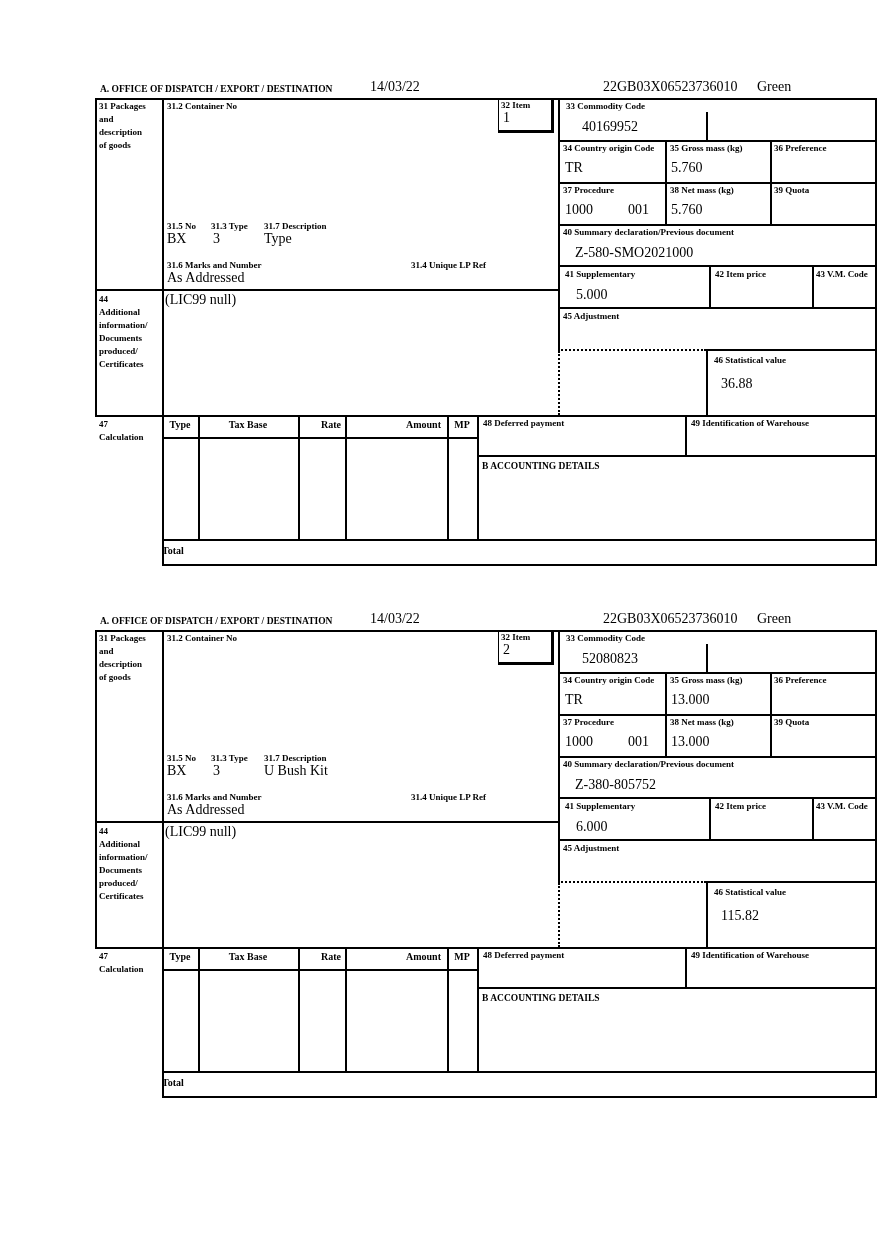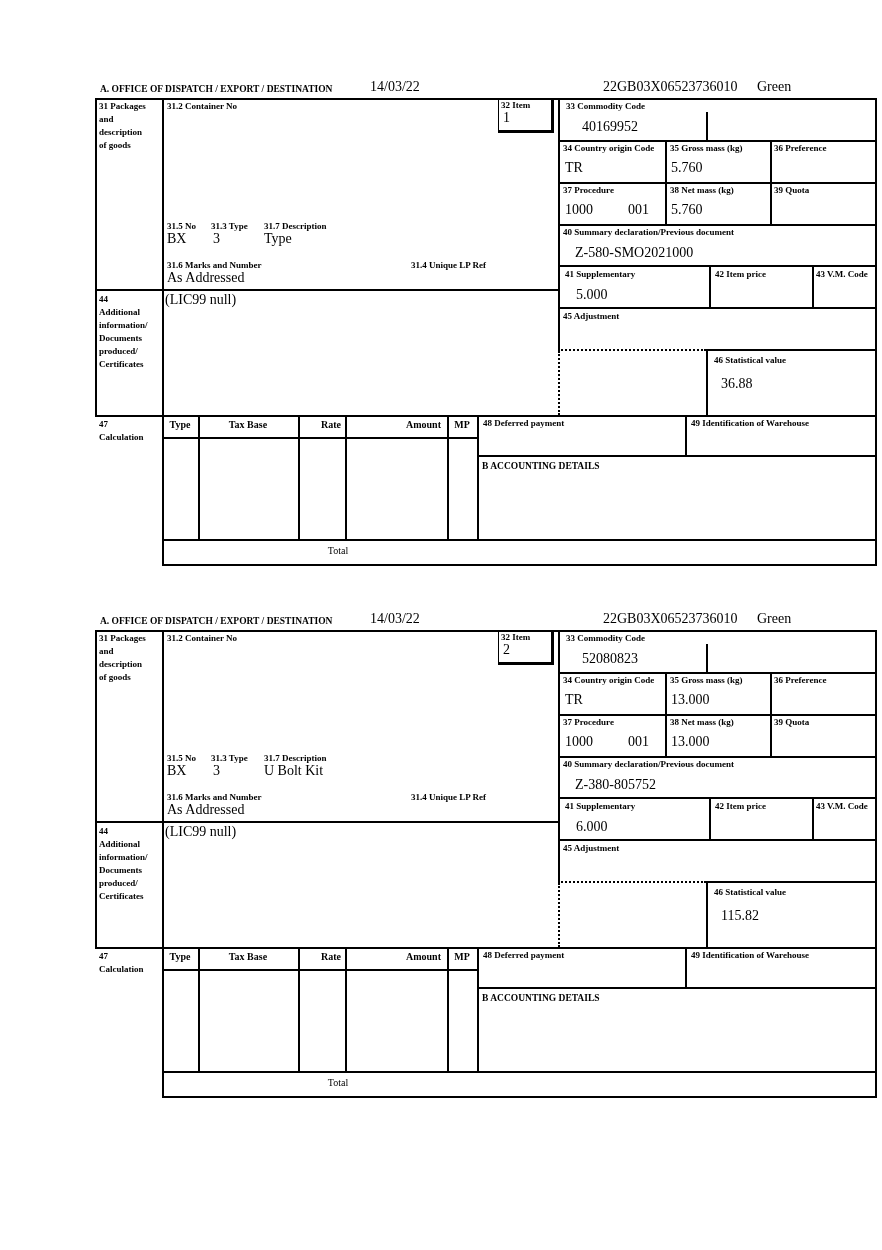--- a/index.html
+++ b/index.html
@@ -9,21 +9,21 @@
   .lbl{position:absolute;font-size:9px;font-weight:bold;line-height:10px;white-space:nowrap}
   .blk{position:absolute;font-size:9px;font-weight:bold;line-height:13px;white-space:nowrap}
   .blk div{white-space:nowrap}
   .val{position:absolute;font-size:14px;line-height:15px;white-space:nowrap}
   .hl{position:absolute;height:2px;background:#000}
   .vl{position:absolute;width:2px;background:#000}
   .hd{position:absolute;height:0;border-top:2px dotted #000}
   .vd{position:absolute;width:0;border-left:2px dotted #000}
   .b32{position:absolute;border-left:1px solid #000;border-right:3px solid #000;border-bottom:3px solid #000}
   .th{position:absolute;top:419px;font-size:10px;font-weight:bold}
-  .tot{position:absolute;font-size:10px;font-weight:normal;text-align:center}
+  .tot{position:absolute;font-size:10px;font-weight:bold;}
 </style>
 </head>
 <body>
 
 <div class="sheet">
 
   <div class="section" style="top:0">
 
     <div class="lbl" style="left:85px;top:84px;font-size:9.5px">A.  OFFICE OF DISPATCH / EXPORT / DESTINATION</div>
     <div class="val" style="left:355px;top:79px">14/03/22</div>
@@ -204,21 +204,21 @@
     <div class="val" style="left:613px;top:202px">001</div>
     <div class="lbl" style="left:655px;top:185px">38 Net mass (kg)</div>
     <div class="val" style="left:656px;top:202px">13.000</div>
     <div class="lbl" style="left:759px;top:185px">39 Quota</div>
 
     <div class="lbl" style="left:152px;top:221px">31.5 No</div>
     <div class="lbl" style="left:196px;top:221px">31.3 Type</div>
     <div class="lbl" style="left:249px;top:221px">31.7 Description</div>
     <div class="val" style="left:152px;top:231px">BX</div>
     <div class="val" style="left:198px;top:231px">3</div>
-    <div class="val" style="left:249px;top:231px">U Bolt Kit</div>
+    <div class="val" style="left:249px;top:231px">U Bush Kit</div>
 
     <div class="lbl" style="left:152px;top:260px">31.6 Marks and Number</div>
     <div class="lbl" style="left:396px;top:260px">31.4 Unique LP Ref</div>
     <div class="val" style="left:152px;top:270px">As Addressed</div>
 
     <div class="lbl" style="left:548px;top:227px">40 Summary declaration/Previous document</div>
     <div class="val" style="left:560px;top:245px">Z-380-805752</div>
 
     <div class="lbl" style="left:550px;top:269px">41 Supplementary</div>
     <div class="val" style="left:561px;top:287px">6.000</div>

